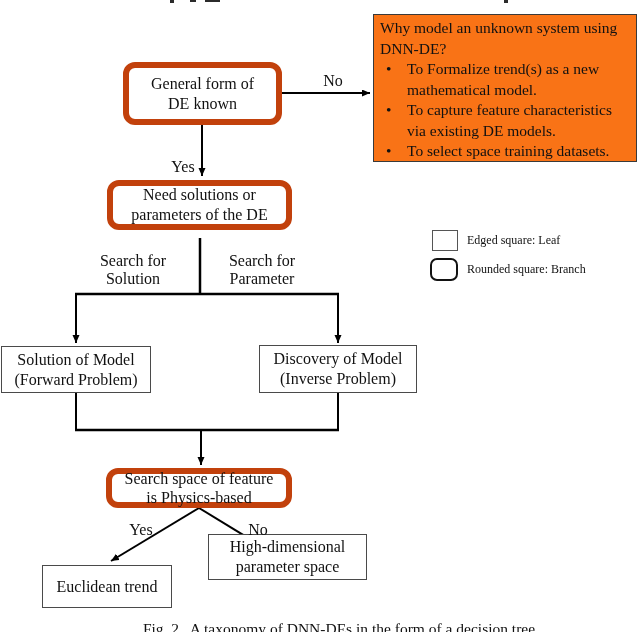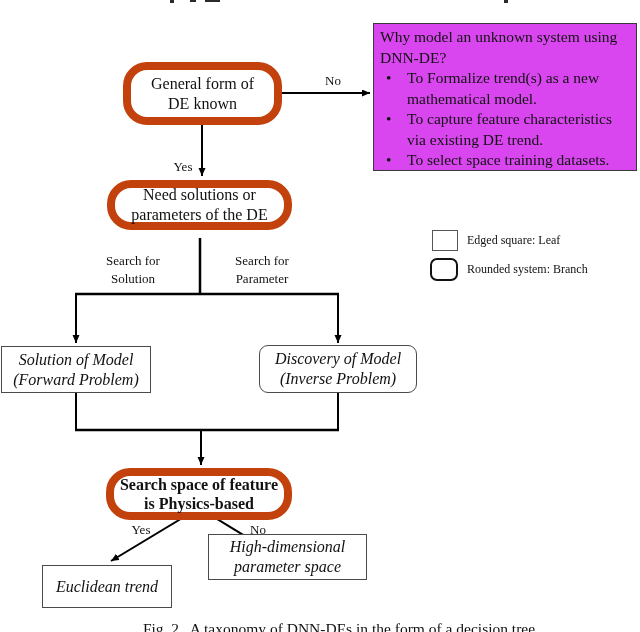--- a/index.html
+++ b/index.html
@@ -28,43 +28,42 @@
     background: #ffffff;
     display: flex;
     align-items: center;
     justify-content: center;
     text-align: center;
     white-space: pre-line;
     font-size: 16px;
     line-height: 20px;
   }
   .branch {
-    border: 8px solid #c2410c;
-    border-radius: 24px;
+    border: 6px solid #c2410c;
+    border-radius: 12px;
   }
   .leaf {
     border: 1.5px solid #4a4a4a;
     border-radius: 0;
-    font-style: italic;
   }
   .edge-label {
     position: absolute;
     z-index: 3;
-    font-size: 13px;
+    font-size: 16px;
     line-height: 18px;
     text-align: center;
     white-space: pre-line;
   }
   .note-box {
     position: absolute;
-    left: 373px; top: 23px;
+    left: 373px; top: 14px;
     width: 264px; height: 148px;
     box-sizing: border-box;
     border: 1.5px solid #3a3a3a;
-    background: #d946ef;
+    background: #f97316;
     z-index: 2;
     font-size: 15.5px;
     line-height: 20.5px;
     padding: 3px 2px 0 0;
     overflow: hidden;
   }
   .note-heading {
     white-space: pre-line;
     padding-left: 6px;
   }
@@ -122,22 +121,22 @@
   }
   .crop-fragment {
     position: absolute;
     background: #2b2b2b;
     z-index: 2;
   }
   
   #node-root        { left: 123px; top:  62px; width: 159px; height: 63px; }
   #node-need        { left: 107px; top: 180px; width: 185px; height: 50px; }
   #node-solution    { left:   1px; top: 346px; width: 150px; height: 47px; }
-  #node-discovery   { left: 259px; top: 345px; width: 158px; height: 48px; border-radius: 9px; }
-  #node-search      { left: 106px; top: 468px; width: 186px; height: 52px; line-height: 19px; font-weight: bold; }
+  #node-discovery   { left: 259px; top: 345px; width: 158px; height: 48px; }
+  #node-search      { left: 106px; top: 468px; width: 186px; height: 40px; line-height: 19px; }
   #node-euclidean   { left:  42px; top: 565px; width: 130px; height: 43px; }
   #node-highdim     { left: 208px; top: 534px; width: 159px; height: 46px; }
   
   #label-no-top       { left: 312px; top:  72px; width: 42px; }
   #label-yes-top      { left: 162px; top: 158px; width: 42px; }
   #label-search-sol   { left:  88px; top: 252px; width: 90px; }
   #label-search-param { left: 217px; top: 252px; width: 90px; }
   #label-yes-bottom   { left: 120px; top: 521px; width: 42px; }
   #label-no-bottom    { left: 237px; top: 521px; width: 42px; }
 </style>
@@ -200,30 +199,30 @@
     <div class="note-heading">Why model an unknown system using
 DNN-DE?</div>
     <div class="note-bullet-row">
       <span class="note-bullet-glyph">•</span>
       <span class="note-bullet-text">To Formalize trend(s) as a new
 mathematical model.</span>
     </div>
     <div class="note-bullet-row">
       <span class="note-bullet-glyph">•</span>
       <span class="note-bullet-text">To capture feature characteristics
-via existing DE trend.</span>
+via existing DE models.</span>
     </div>
     <div class="note-bullet-row">
       <span class="note-bullet-glyph">•</span>
       <span class="note-bullet-text">To select space training datasets.</span>
     </div>
   </div>
 
   <div>
     <div class="legend-swatch-leaf"></div>
     <div id="legend-label-leaf" class="legend-label">Edged square: Leaf</div>
     <div class="legend-swatch-branch"></div>
-    <div id="legend-label-branch" class="legend-label">Rounded system: Branch</div>
+    <div id="legend-label-branch" class="legend-label">Rounded square: Branch</div>
   </div>
 
   <div class="caption">Fig. 2.  A taxonomy of DNN-DEs in the form of a decision tree</div>
 
 </div>
 
 </body></html>

